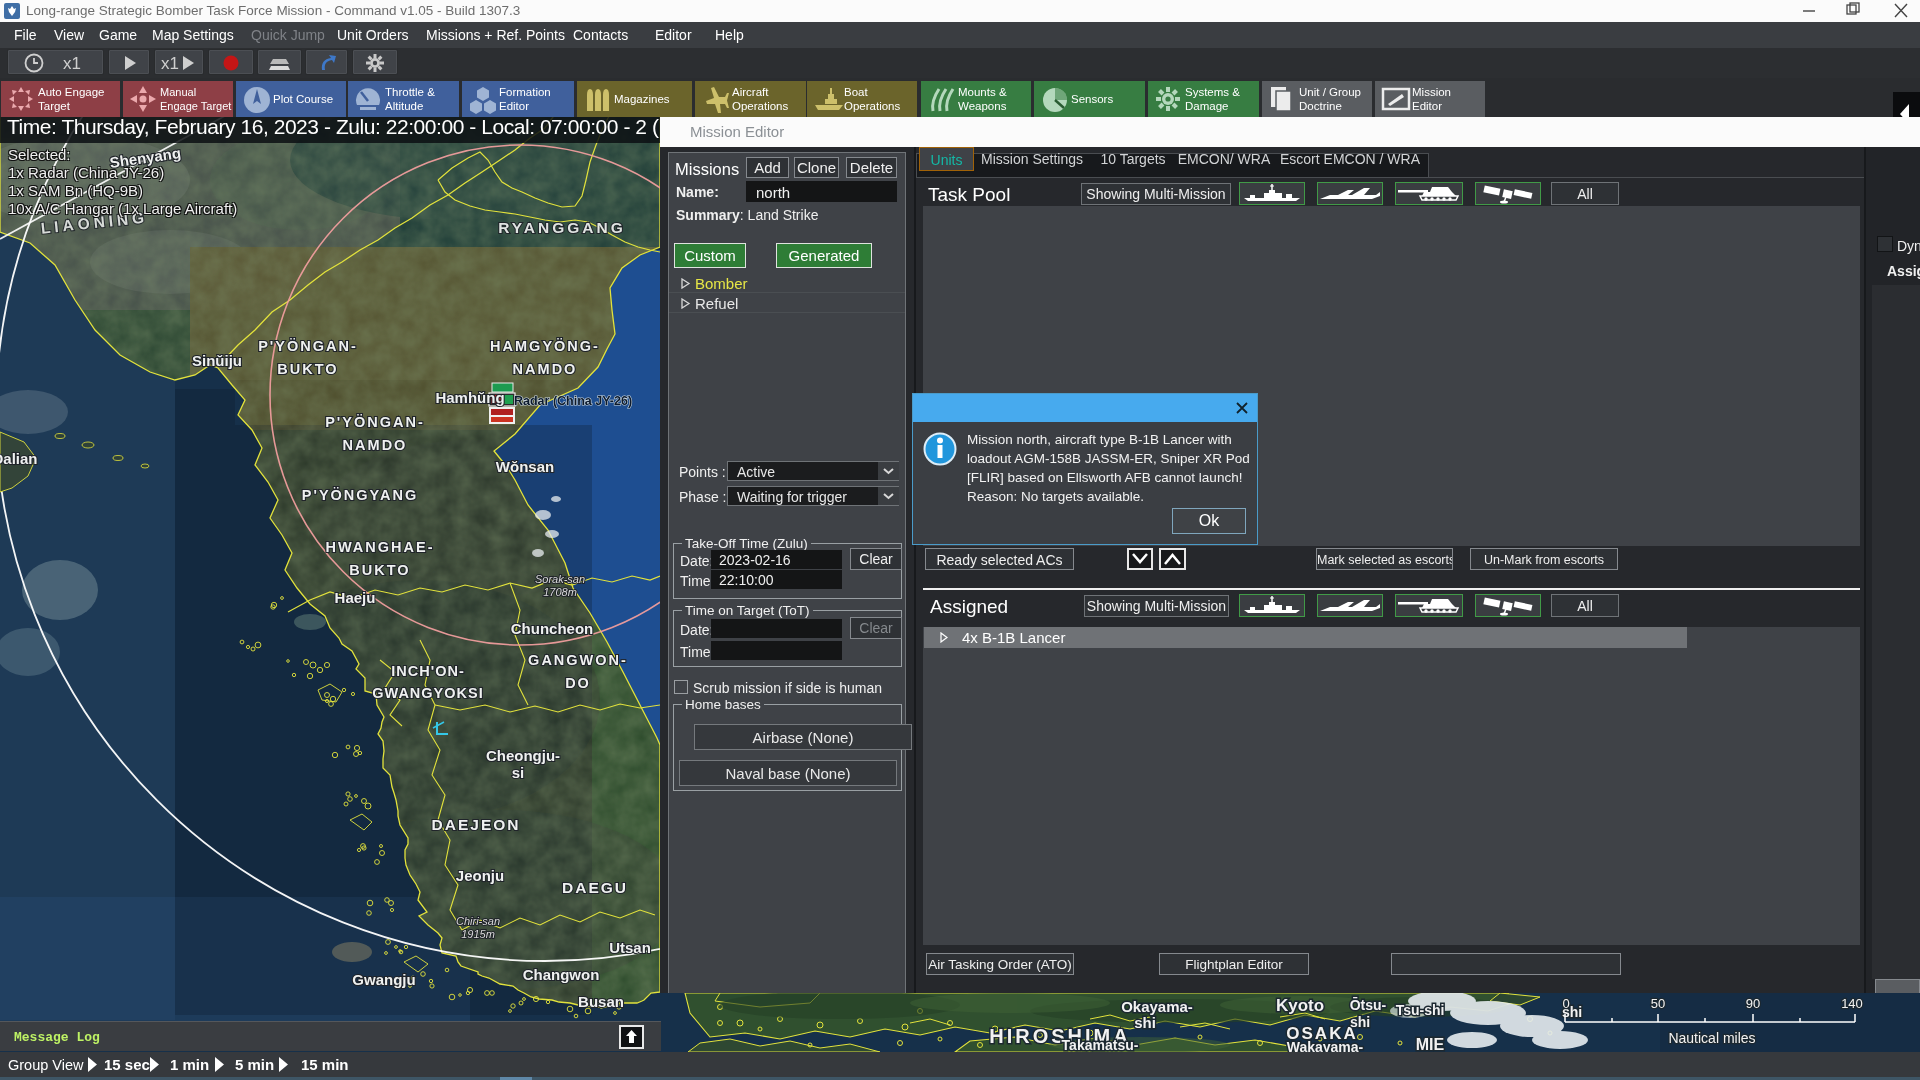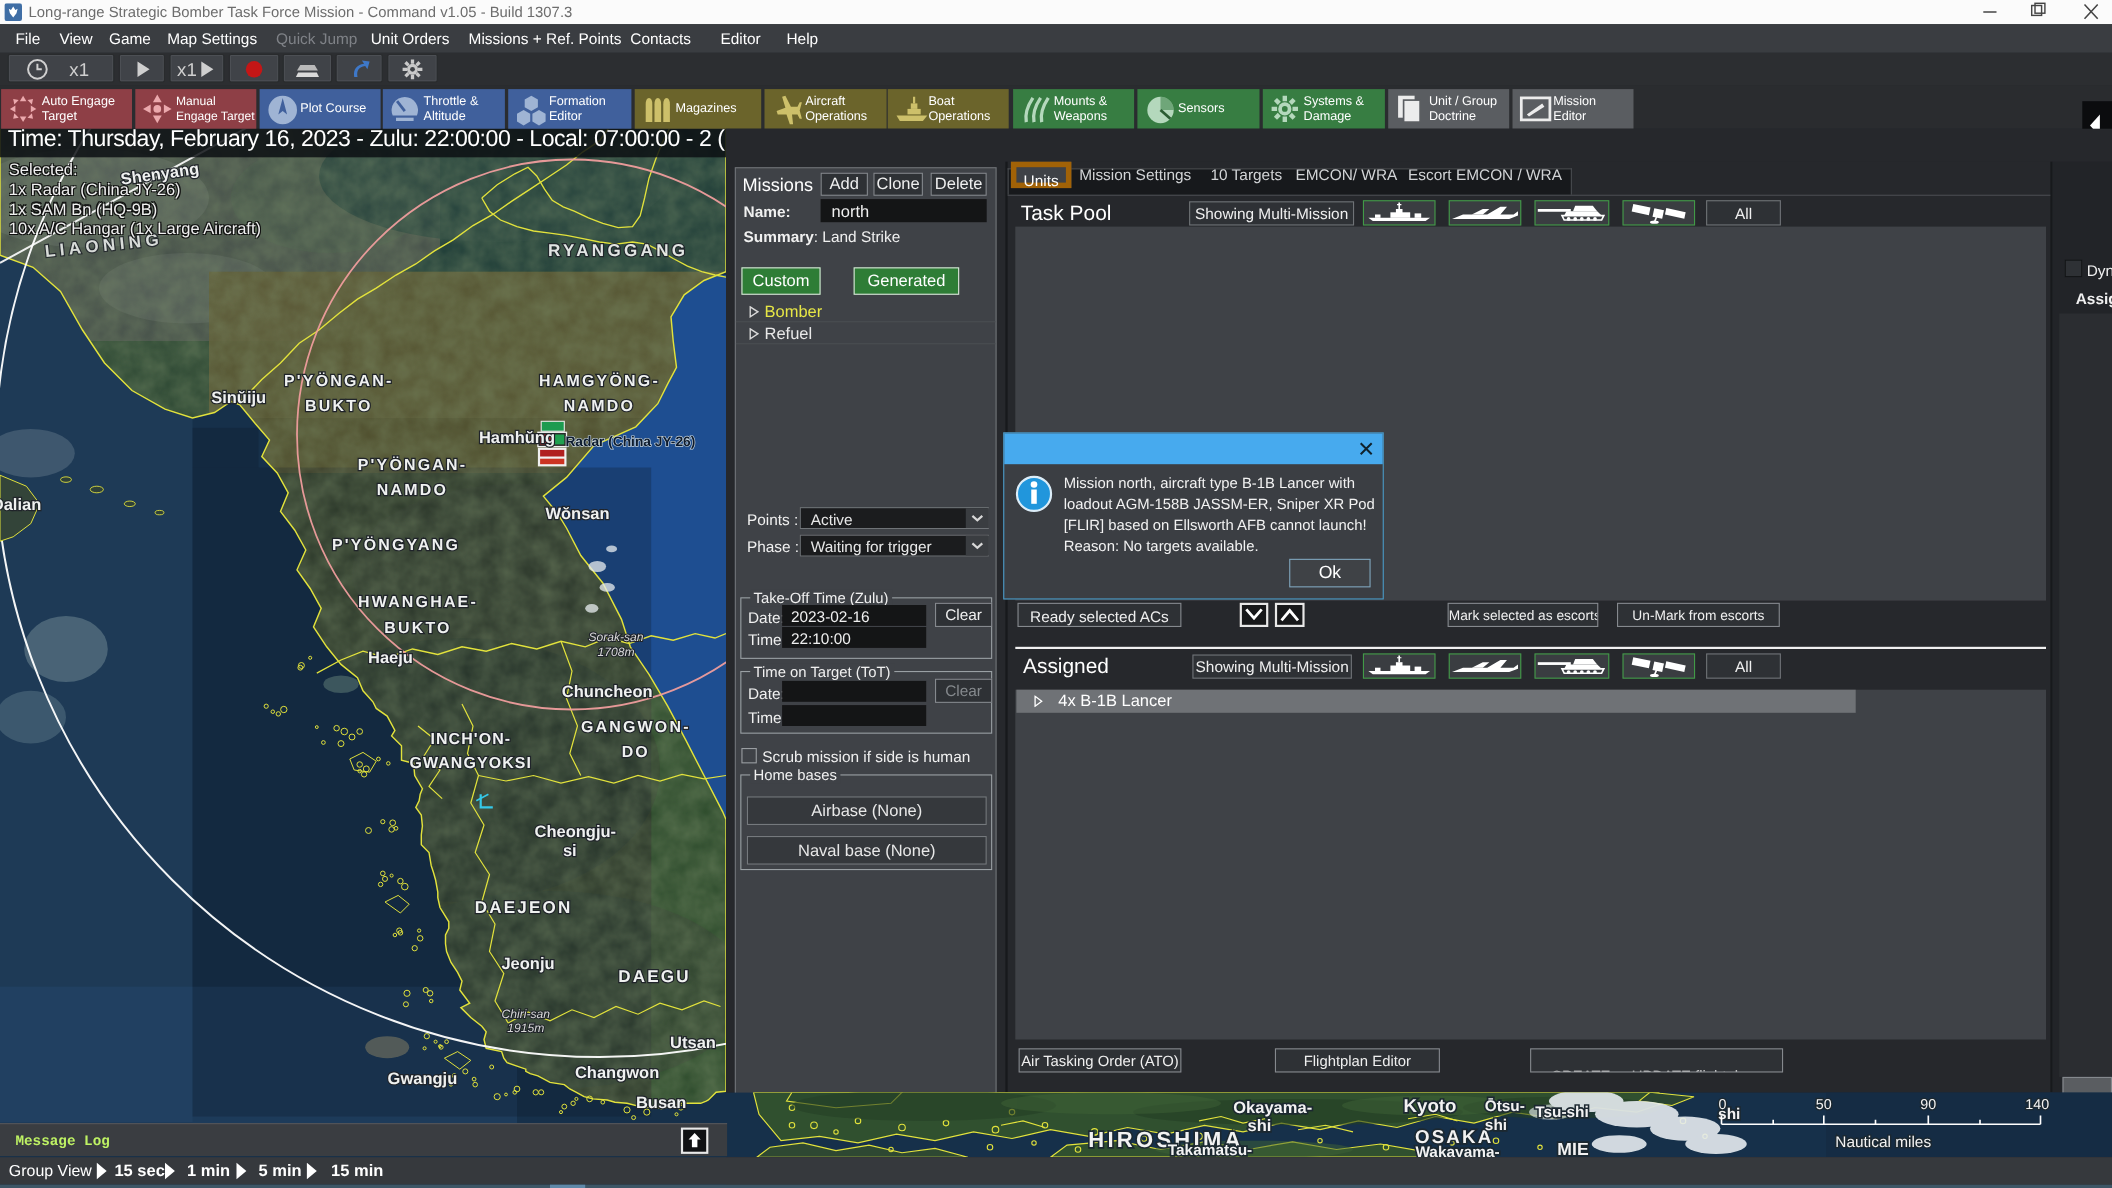--- a/index.html
+++ b/index.html
@@ -439,20 +439,23 @@
         <path d="M7,19 L21,9 L23,12 L9,21 Z" fill="#ececec"></path>
       </svg>
 <div class="rtx">Mission<br>Editor</div>
     </div>
 <div class="a" style="left:1893px;top:14px;width:27px;height:46px;background:#0b0c0e"><svg width="25" height="44">
         <path d="M16,12 L7,22 L16,32 Z" fill="#fff"></path>
       </svg></div>
 </div>
 
 <div class="a" id="mewin" style="left:660px;top:117px;width:1260px;height:876px;background:#26282c">
+<div class="a" style="left:0;top:0;width:1260px;height:30px;background:#fbfbfb">
+<div class="a" style="left:30px;top:6px;font-size:15px;color:#8b9095">Mission Editor</div>
+</div>
 
 <div class="a" style="left:8px;top:35px;width:238px;height:852px;background:#3f4247;border:1px solid #6f7377">
 <div class="a" style="left:6px;top:7px;font-size:16.5px;color:#fff">Missions</div>
 <div class="btn" style="left:77px;top:4px;width:43px;height:21px;padding-top:1px">Add</div>
 <div class="btn" style="left:125px;top:4px;width:45px;height:21px;padding-top:1px">Clone</div>
 <div class="btn" style="left:177px;top:4px;width:51px;height:21px;padding-top:1px">Delete</div>
 <div class="lbl" style="left:7px;top:31px;font-weight:bold">Name:</div>
 <div class="inp" style="left:77px;top:28px;width:151px;height:21px;font-size:15px;padding-left:10px;padding-top:3px">north</div>
 <div class="lbl" style="left:7px;top:54px"><b>Summary</b>: Land Strike</div>
 <div class="a" style="left:5px;top:90px;width:72px;height:25px;background:#2e7d36;border:1.5px solid #dfe3df;color:#fff;font-size:15px;text-align:center;padding-top:3px">Custom</div>
@@ -496,28 +499,28 @@
 <div class="lbl" style="left:6px;top:11px">Date:</div>
 <div class="inp" style="left:37px;top:8px;width:131px;height:19px"></div>
 <div class="btn" style="left:176px;top:6px;width:52px;height:22px;padding-top:2px;font-size:14px;color:#85898d">Clear</div>
 <div class="lbl" style="left:6px;top:33px">Time:</div>
 <div class="inp" style="left:37px;top:30px;width:131px;height:19px"></div>
 </div>
 <div class="a" style="left:5px;top:527px;width:14px;height:14px;border:1px solid #9a9ea2;background:#3f4247"></div>
 <div class="lbl" style="left:24px;top:527px">Scrub mission if side is human</div>
 <div class="gbox" style="left:4px;top:551px;width:229px;height:87px">
 <div class="glab">Home bases</div>
-<div class="a" style="left:5px;top:19px;width:218px;height:26px;background:#35383c;border:1px solid #75797d;text-align:center;padding-top:4px;font-size:15px">Airbase (None)</div>
+<div class="a" style="left:20px;top:19px;width:218px;height:26px;background:#35383c;border:1px solid #75797d;text-align:center;padding-top:4px;font-size:15px">Airbase (None)</div>
 <div class="a" style="left:5px;top:55px;width:218px;height:26px;background:#35383c;border:1px solid #75797d;text-align:center;padding-top:4px;font-size:15px">Naval base (None)</div>
 </div>
 </div>
 
 <div class="a" style="left:254px;top:30px;width:952px;height:846px;background:#26282c;border-left:2px solid #17191c;border-right:2px solid #17191c">
 <div class="a" style="left:0;top:6px;width:513px;height:24px;background:#17191c;border:1px solid #4a4d51;border-bottom:none"></div>
-<div class="tab" style="left:3px;width:55px;background:#3f4247;border:5px solid #a16207;color:#ffffff">Units</div>
+<div class="tab" style="left:3px;width:55px;background:#3f4247;border:1px solid #a16207;color:#14b8a6">Units</div>
 <div class="tab" style="left:56px;width:120px">Mission Settings</div>
 <div class="tab" style="left:177px;width:80px">10 Targets</div>
 <div class="tab" style="left:256px;width:104px">EMCON/ WRA</div>
 <div class="tab" style="left:364px;width:140px">Escort EMCON / WRA</div>
 <div class="a" style="left:0;top:30px;width:948px;height:1px;background:#4a4d51"></div>
 <div class="a" style="left:12px;top:37px;font-size:19px;color:#fff">Task Pool</div>
 <div class="btn" style="left:165px;top:36px;width:150px;height:22px;padding-top:2px;font-size:14px;border-color:#6f7377">Showing Multi-Mission</div>
 <div class="iconbtn" style="left:323px;top:35px;width:66px"><svg width="64" height="21" viewBox="0 0 64 21">
           <g fill="#fff">
             <path d="M4,15 L60,15 L56,18 L8,18 Z"></path>

